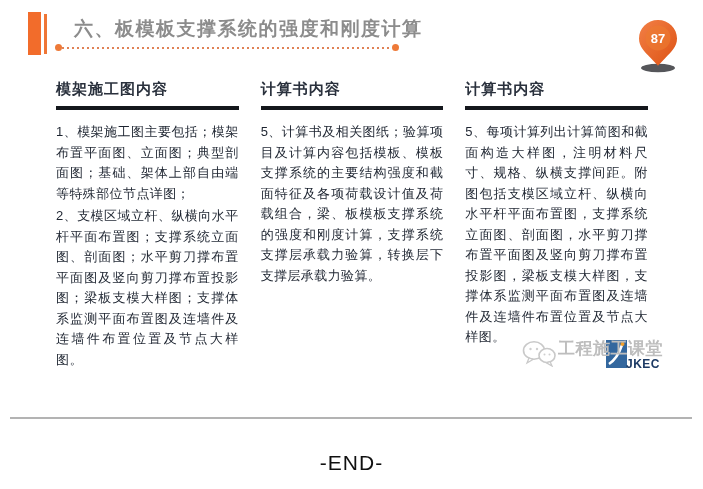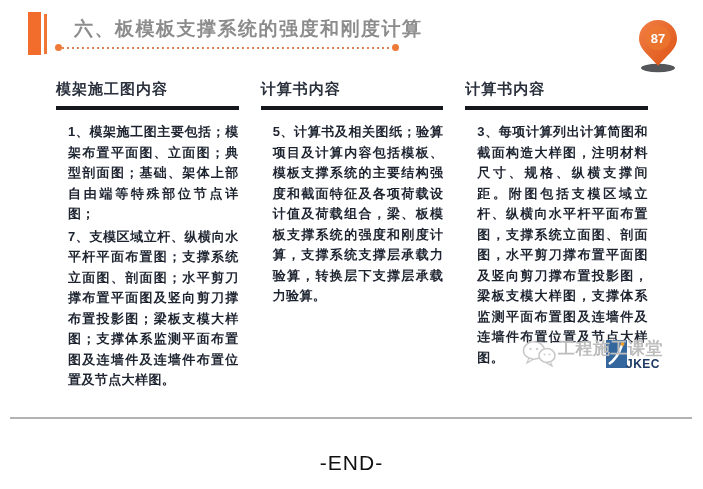--- a/index.html
+++ b/index.html
@@ -23,21 +23,21 @@
   .dot.right{left:392px;}
   .pin{position:absolute;left:637px;top:19px;}
   
   .columns{position:absolute;left:56px;top:80px;width:592px;display:flex;gap:22px;}
   .col{flex:1 1 0;min-width:0;}
   .col h2{
     margin:0;padding:0 0 7px 0;font-size:15px;font-weight:bold;color:#2a313d;
     letter-spacing:1px;border-bottom:4px solid #14171c;white-space:nowrap;
   }
   .col p{
-    margin:12px 0 0 12px;font-size:13px;font-weight:bold;color:#1d2430;
+    margin:12px 0 0 0;font-size:13px;font-weight:normal;color:#1d2430;
     line-height:20.5px;text-align:justify;letter-spacing:.4px;
   }
   .col p + p{margin-top:2px;}
   
   .brand{position:absolute;left:522px;top:334px;width:180px;height:52px;}
   .brand .wechat{position:absolute;left:0;top:6px;}
   .brand .blue-square{position:absolute;left:84px;top:6px;width:21px;height:28px;background:#33679e;z-index:1;}
   .brand .brand-text{
     position:absolute;left:36px;top:3px;font-size:17px;font-weight:bold;color:#bdbdbd;
     letter-spacing:.5px;white-space:nowrap;z-index:2;
@@ -77,29 +77,29 @@
       <path d="M21 1 C31.8 1 40 9.2 40 19.6 C40 27.6 34.5 32.8 28.8 38.6 L21 46.8 L13.2 38.6 C7.5 32.8 2 27.6 2 19.6 C2 9.2 10.2 1 21 1 Z" fill="url(#pg)"></path>
       <circle cx="21" cy="19" r="12.5" fill="#ec7c31" opacity="0.6"></circle>
       <text x="21" y="24" font-size="13" fill="#ffffff" text-anchor="middle" font-weight="bold">87</text>
     </svg>
   </div>
 
   <div class="columns">
     <div class="col">
       <h2>模架施工图内容</h2>
       <p>1、模架施工图主要包括；模架布置平面图、立面图；典型剖面图；基础、架体上部自由端等特殊部位节点详图；</p>
-      <p>7、支模区域立杆、纵横向水平杆平面布置图；支撑系统立面图、剖面图；水平剪刀撑布置平面图及竖向剪刀撑布置投影图；梁板支模大样图；支撑体系监测平面布置图及连墙件及连墙件布置位置及节点大样图。</p>
+      <p>2、支模区域立杆、纵横向水平杆平面布置图；支撑系统立面图、剖面图；水平剪刀撑布置平面图及竖向剪刀撑布置投影图；梁板支模大样图；支撑体系监测平面布置图及连墙件及连墙件布置位置及节点大样图。</p>
     </div>
     <div class="col">
       <h2>计算书内容</h2>
       <p>5、计算书及相关图纸；验算项目及计算内容包括模板、模板支撑系统的主要结构强度和截面特征及各项荷载设计值及荷载组合，梁、板模板支撑系统的强度和刚度计算，支撑系统支撑层承载力验算，转换层下支撑层承载力验算。</p>
     </div>
     <div class="col">
       <h2>计算书内容</h2>
-      <p>3、每项计算列出计算简图和截面构造大样图，注明材料尺寸、规格、纵横支撑间距。附图包括支模区域立杆、纵横向水平杆平面布置图，支撑系统立面图、剖面图，水平剪刀撑布置平面图及竖向剪刀撑布置投影图，梁板支模大样图，支撑体系监测平面布置图及连墙件及连墙件布置位置及节点大样图。</p>
+      <p>5、每项计算列出计算简图和截面构造大样图，注明材料尺寸、规格、纵横支撑间距。附图包括支模区域立杆、纵横向水平杆平面布置图，支撑系统立面图、剖面图，水平剪刀撑布置平面图及竖向剪刀撑布置投影图，梁板支模大样图，支撑体系监测平面布置图及连墙件及连墙件布置位置及节点大样图。</p>
     </div>
   </div>
 
   <div class="brand">
     <span class="wechat">
       <svg width="34" height="27" viewBox="0 0 34 27">
         <ellipse cx="12" cy="10.5" rx="10.5" ry="8.8" fill="#ffffff" stroke="#c9c9c9" stroke-width="1.6"></ellipse>
         <path d="M7 18 L5 23 L11 19.5 Z" fill="#ffffff" stroke="#c9c9c9" stroke-width="1.3"></path>
         <ellipse cx="25" cy="15.5" rx="8" ry="7" fill="#ffffff" stroke="#c9c9c9" stroke-width="1.6"></ellipse>
         <path d="M28 21.5 L30 26 L24.5 22.8 Z" fill="#ffffff" stroke="#c9c9c9" stroke-width="1.3"></path>

